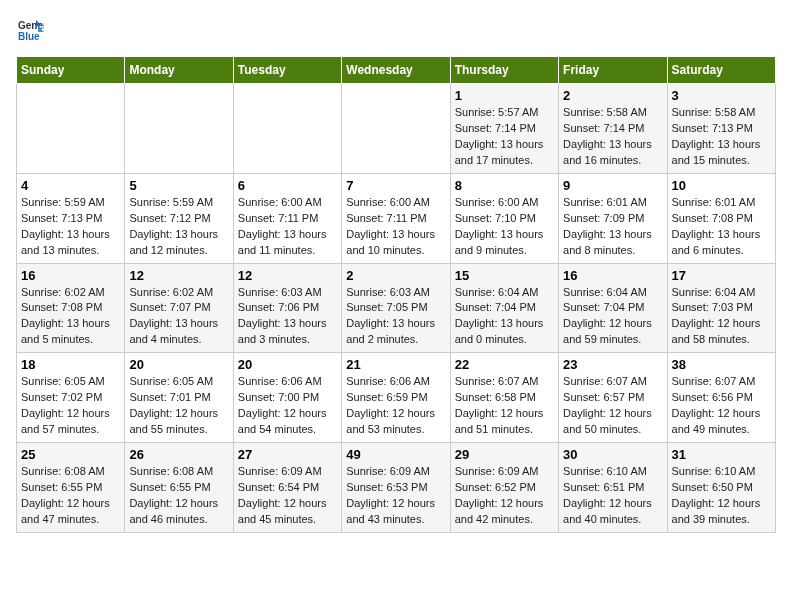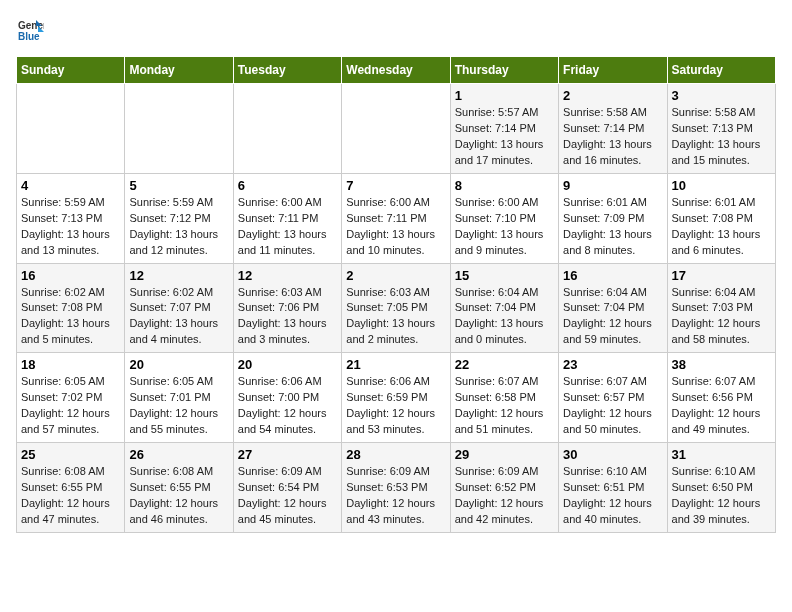--- a/index.html
+++ b/index.html
@@ -309,21 +309,21 @@
 and 46 minutes.</div>
         </td>
         <td>
           <span class="day-num">27</span>
           <div class="day-info" style="white-space: pre-line;">Sunrise: 6:09 AM
 Sunset: 6:54 PM
 Daylight: 12 hours
 and 45 minutes.</div>
         </td>
         <td>
-          <span class="day-num">28</span>
+          <span class="day-num">49</span>
           <div class="day-info" style="white-space: pre-line;">Sunrise: 6:09 AM
 Sunset: 6:53 PM
 Daylight: 12 hours
 and 43 minutes.</div>
         </td>
         <td>
           <span class="day-num">29</span>
           <div class="day-info" style="white-space: pre-line;">Sunrise: 6:09 AM
 Sunset: 6:52 PM
 Daylight: 12 hours

